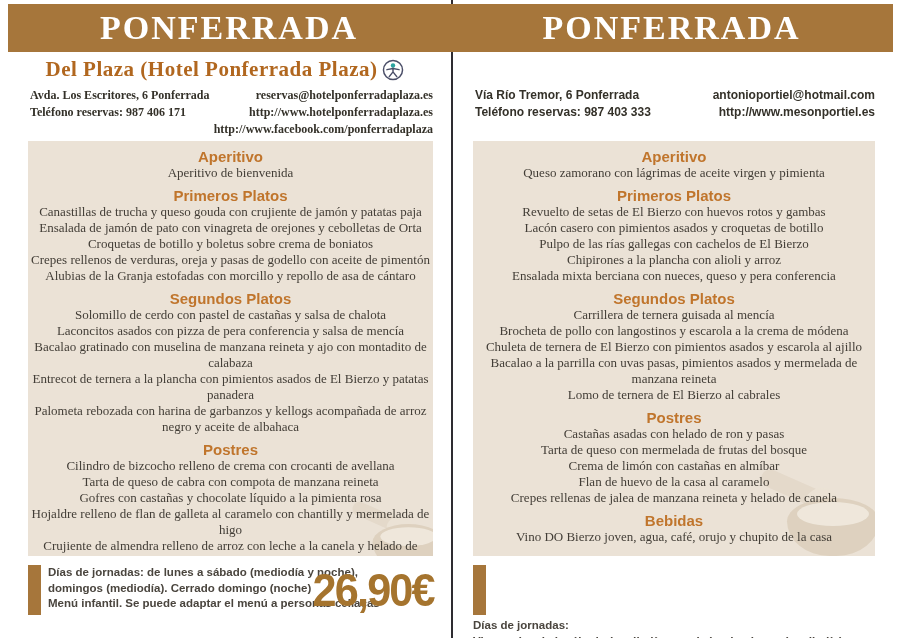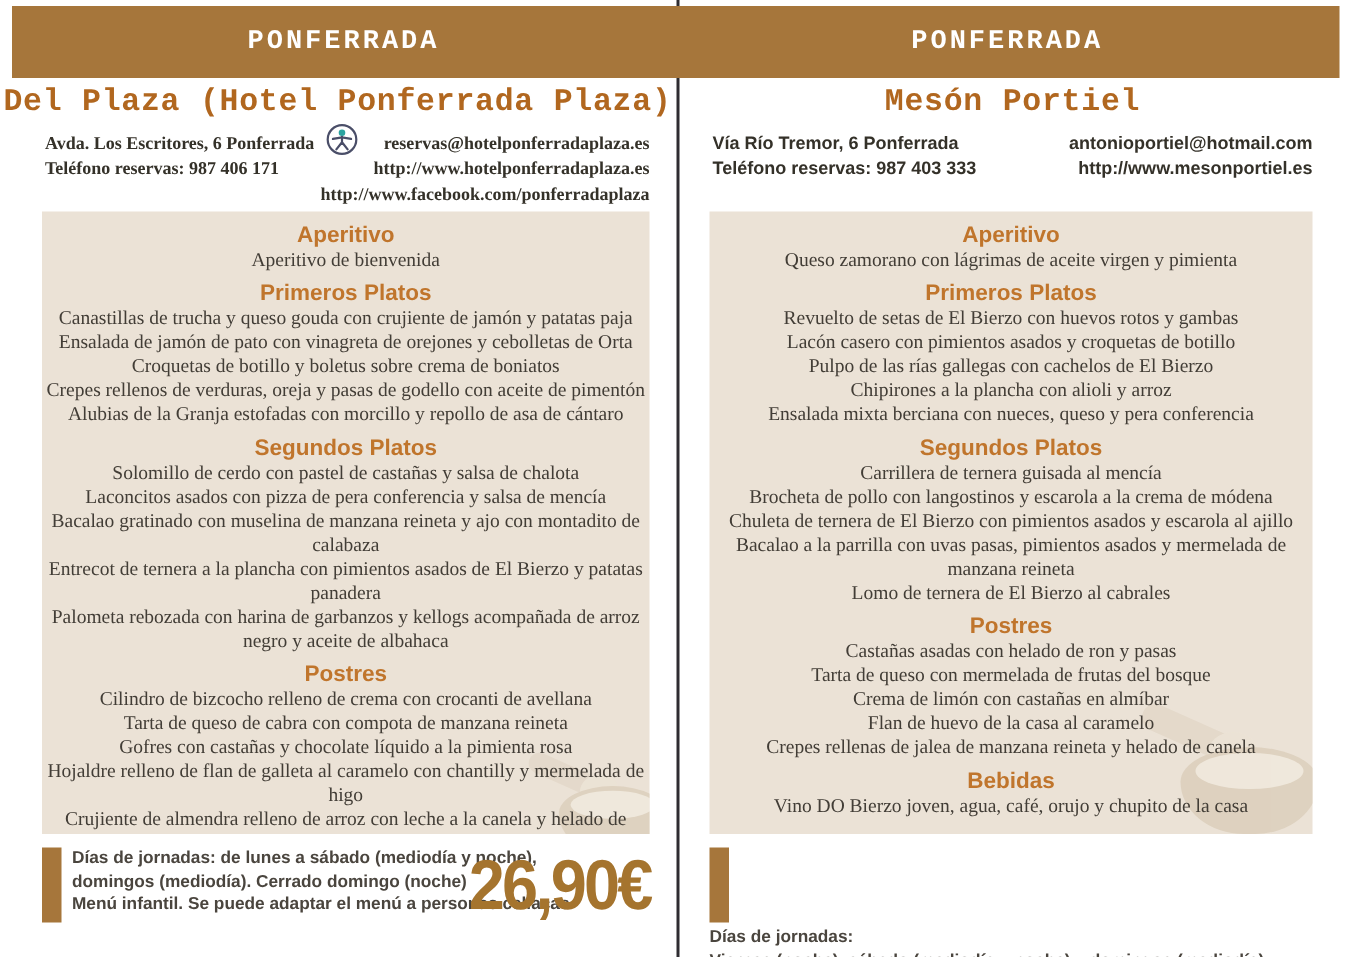--- a/index.html
+++ b/index.html
@@ -4,27 +4,27 @@
 <style>
   html,body{margin:0;padding:0;background:#ffffff;}
   .page{position:relative;width:900px;height:638px;background:#ffffff;overflow:hidden;
         font-family:"Liberation Sans",sans-serif;}
   .divider{position:absolute;left:451px;top:0;width:2px;height:638px;background:#2e2c31;}
   .panel{position:absolute;top:0;width:450px;height:638px;}
   .panel.left{left:0;}
   .panel.right{left:450px;}
 
   .band{position:absolute;top:4px;height:48px;background:#a6763b;color:#ffffff;
-        font-family:Liberation Mono, monospace;font-weight:700;font-size:18px;line-height:48px;
+        font-family:Liberation Serif, serif;font-weight:700;font-size:34px;line-height:48px;
         text-align:center;letter-spacing:2px;}
   .left .band{left:8px;right:0;}
   .right .band{left:0;right:7px;}
 
   .title{position:absolute;top:56px;left:0;right:0;margin:0;text-align:center;
-         font-family:Liberation Mono, monospace;font-weight:700;font-size:21px;line-height:26px;
+         font-family:Liberation Serif, serif;font-weight:700;font-size:21px;line-height:26px;
          color:#b1671f;letter-spacing:.5px;}
   .acc-icon{vertical-align:-5px;margin-left:5px;}
 
   .contact{position:absolute;top:87px;display:flex;justify-content:space-between;
            font-weight:700;font-size:12px;line-height:17px;color:#343129;}
   .left .contact{left:30px;right:17px;font-family:Liberation Serif, serif;}
   .right .contact{left:25px;right:25px;}
   .c-right{text-align:right;}
 
   .menu-box{position:absolute;top:141px;height:415px;background:#ebe2d6;
@@ -125,23 +125,20 @@
       <div class="price">26,90€</div>
     </div>
   </section>
 
   <div class="divider"></div>
 
   <section class="panel right">
     <div class="band">
       <span>PONFERRADA</span>
     </div>
-    <h1 class="title">
-      <span>Mesón Portiel</span>
-    </h1>
     <div class="contact">
       <div class="c-left">
           <div class="line">Vía Río Tremor, 6 Ponferrada</div>
           <div class="line">Teléfono reservas: 987 403 333</div>
         </div>
       <div class="c-right">
           <div class="line">antonioportiel@hotmail.com</div>
           <div class="line">http://www.mesonportiel.es</div>
         </div>
     </div>

